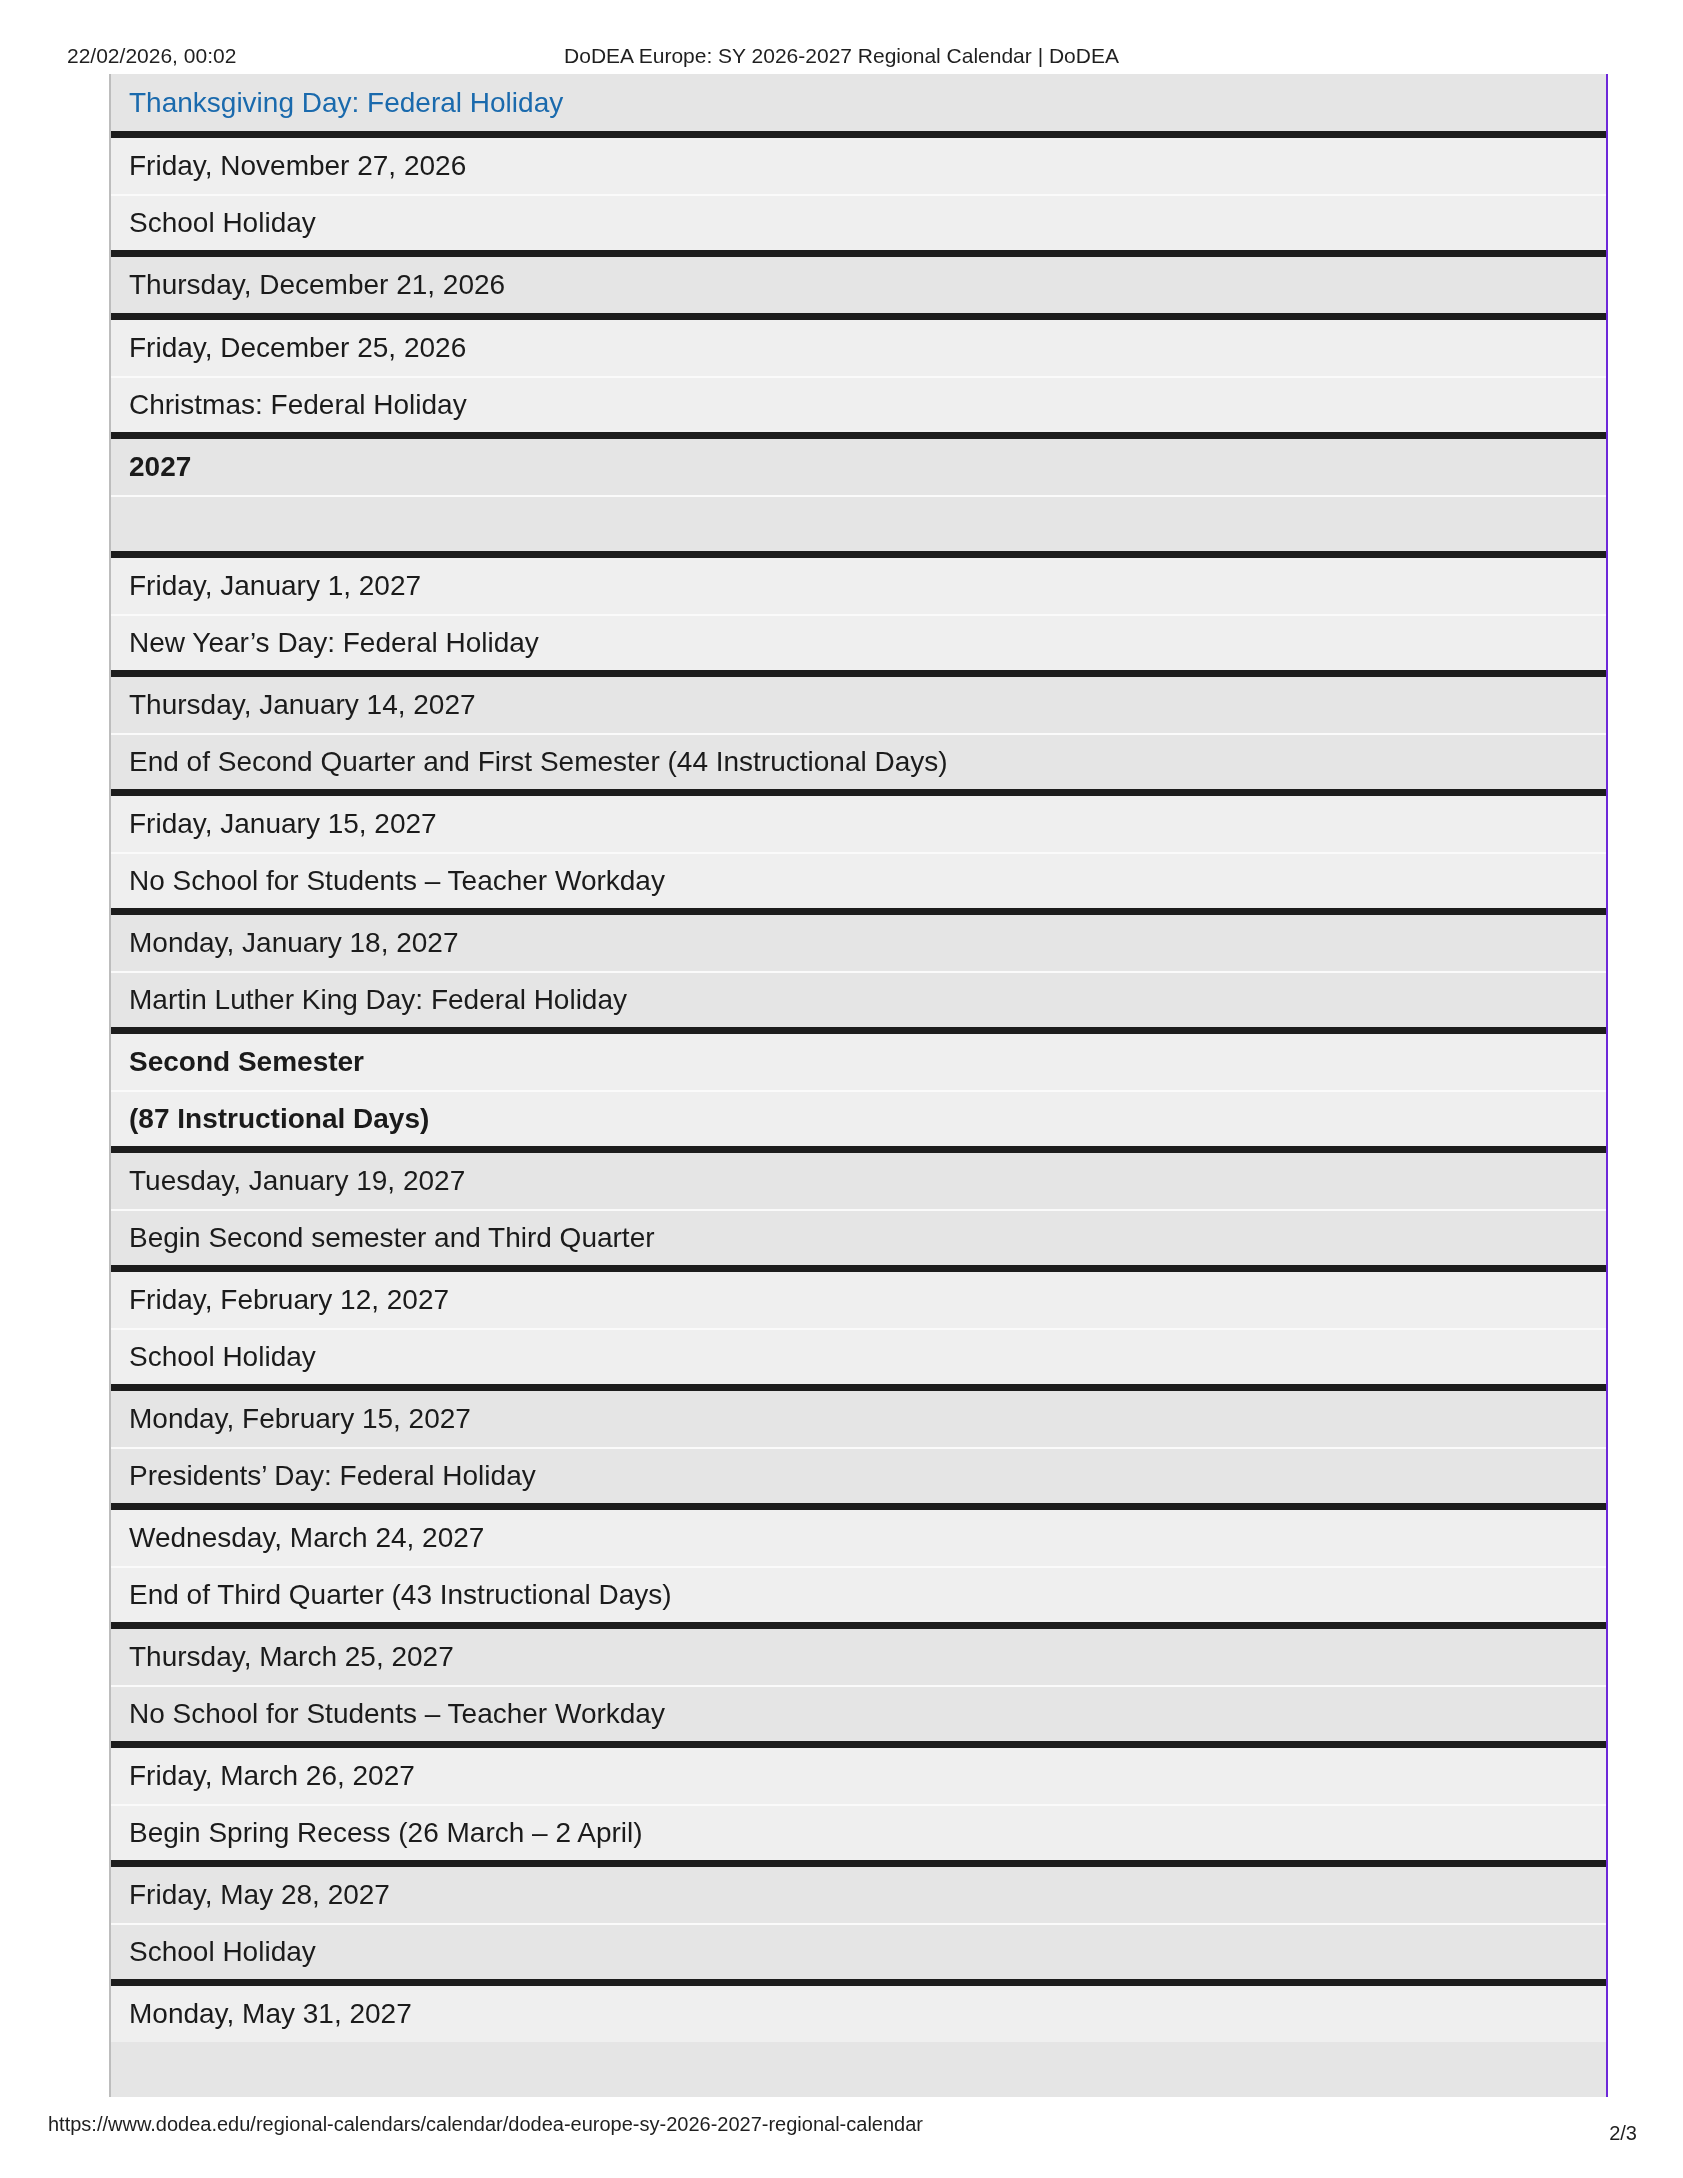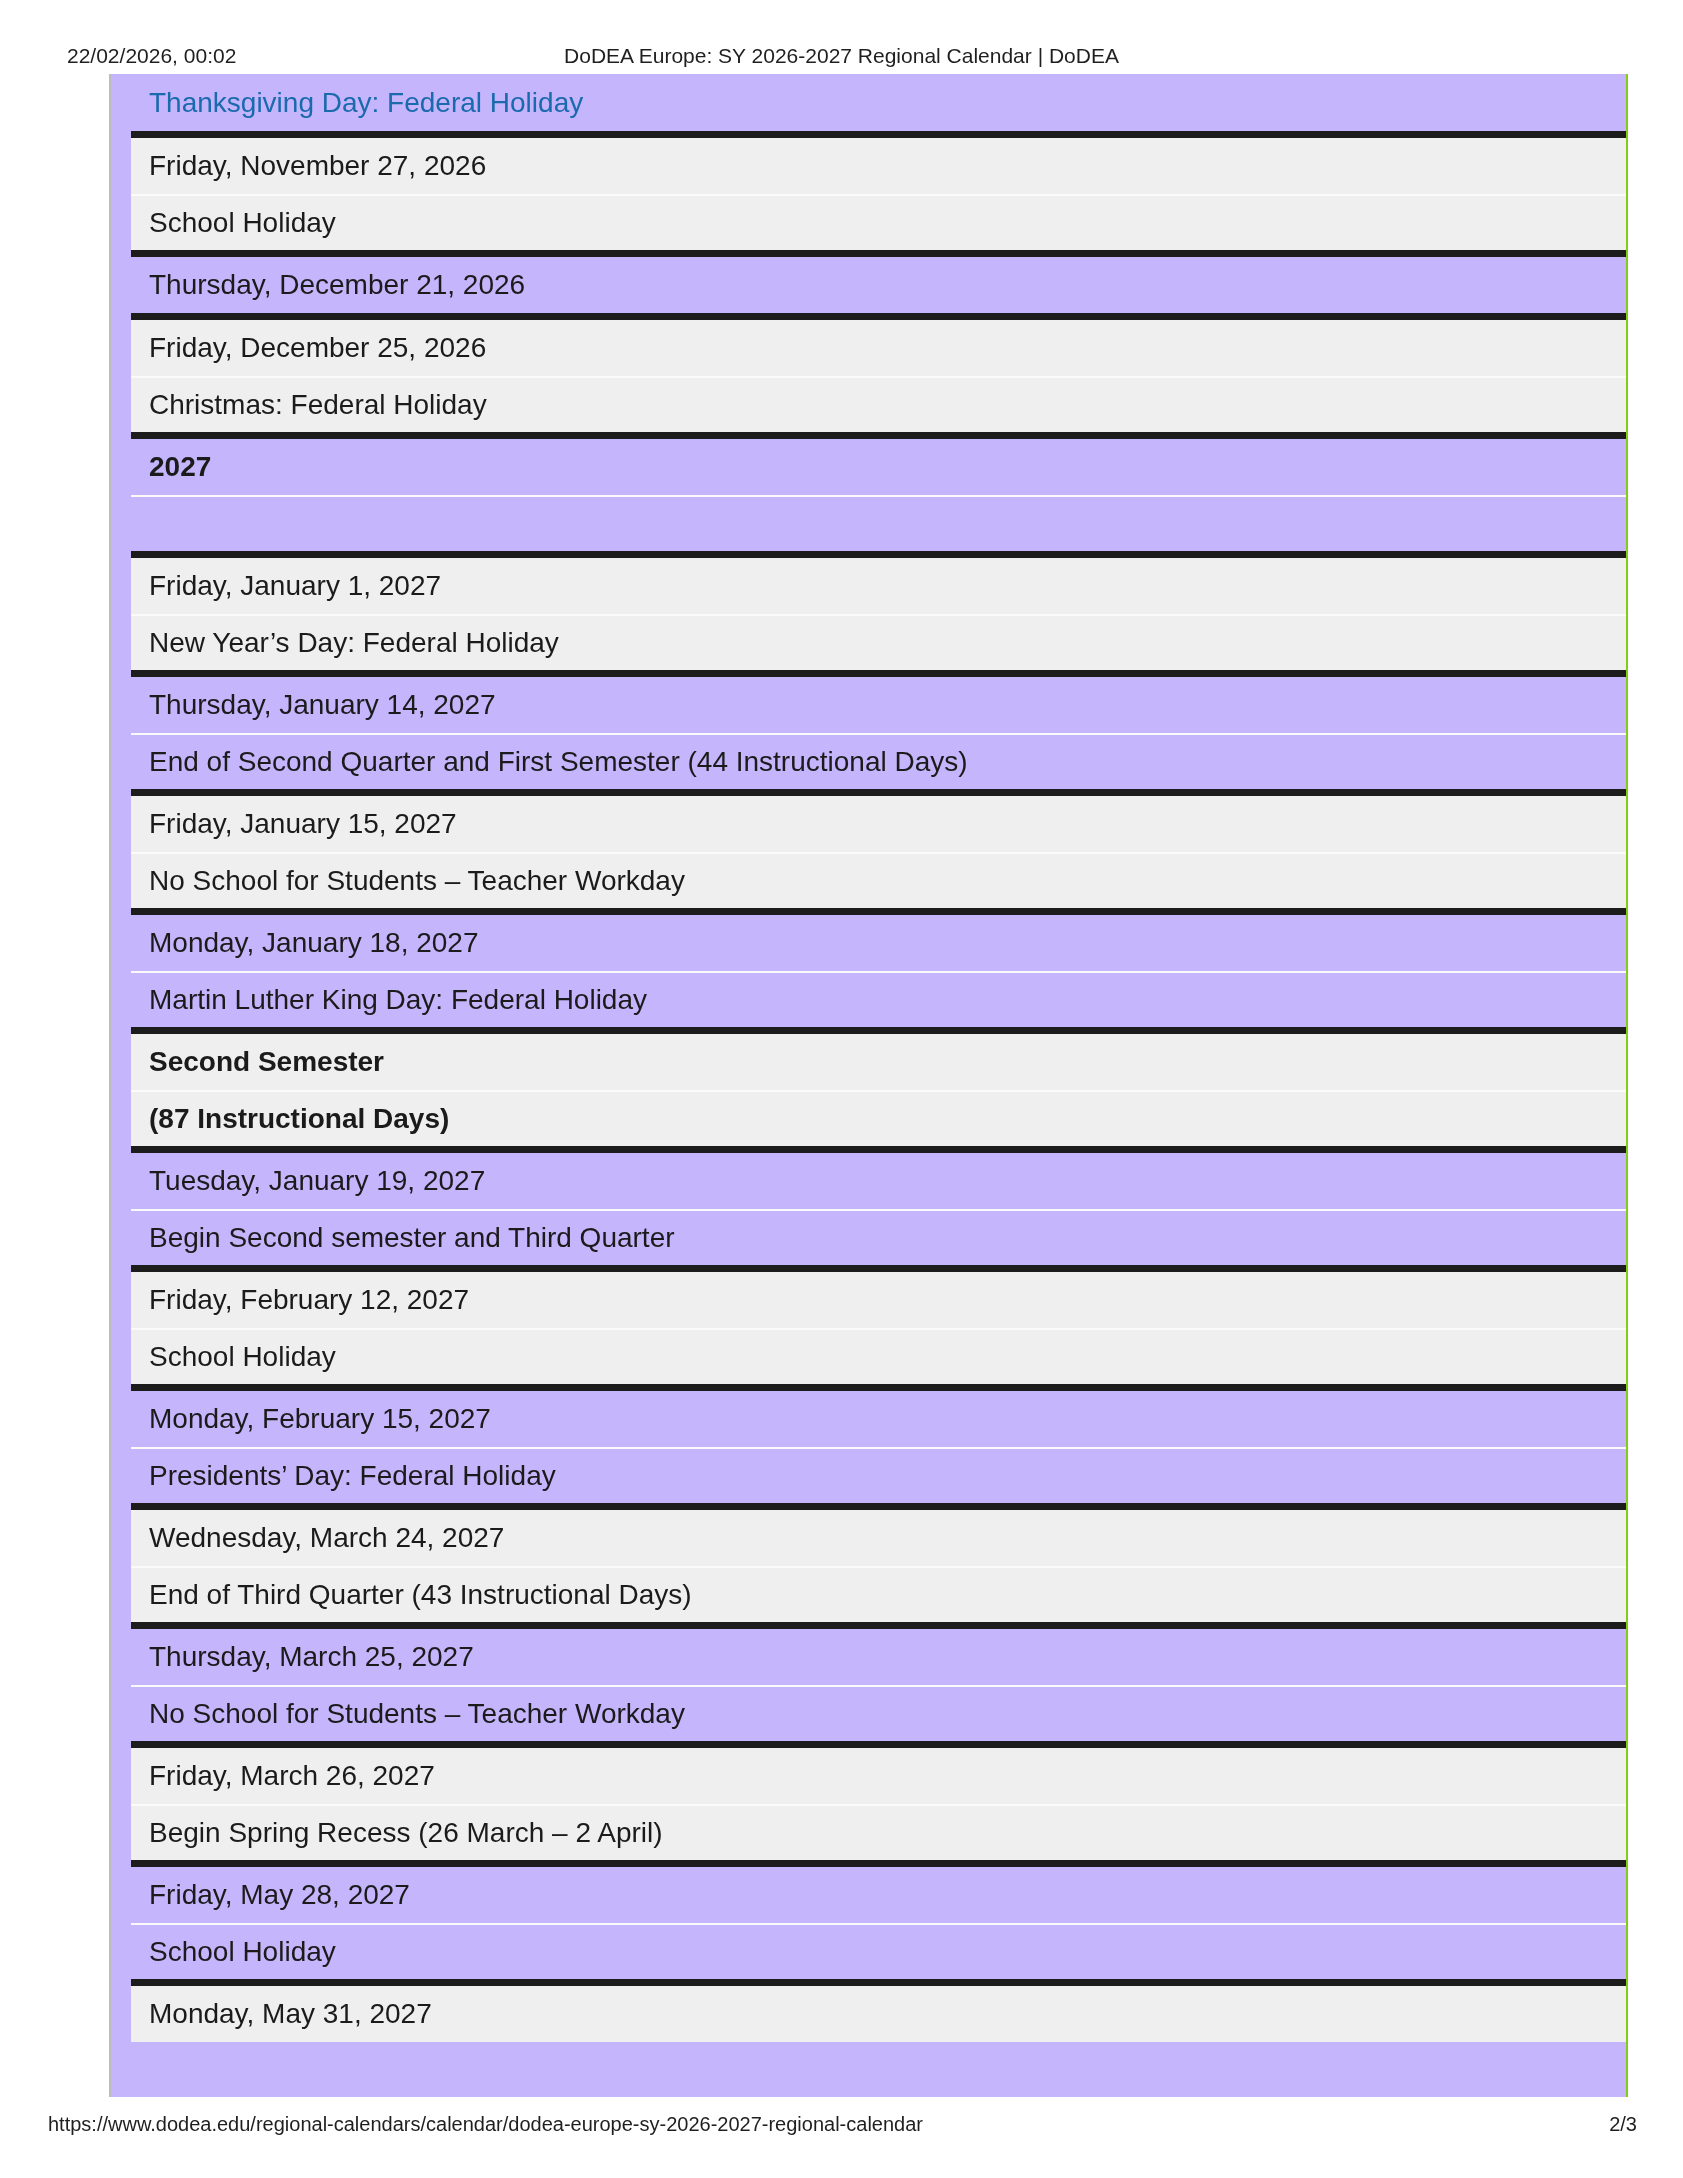--- a/index.html
+++ b/index.html
@@ -7,26 +7,26 @@
     width:1683px;height:2178px;position:relative;background:#ffffff;
     font-family:"Liberation Sans","DejaVu Sans",sans-serif;
     -webkit-font-smoothing:antialiased;overflow:hidden;
   }
   
   .print-header{position:absolute;top:44px;left:0;width:1355px;height:26px;}
   .print-datetime{position:absolute;left:67px;top:0;font-size:21px;color:#1f1f1f;white-space:nowrap;}
   .print-title{position:absolute;left:0;width:1683px;text-align:center;top:0;font-size:21px;color:#1f1f1f;}
   .print-footer{position:absolute;top:2113px;left:0;width:1683px;height:26px;font-size:20px;color:#1f1f1f;}
   .print-url{position:absolute;left:48px;top:0;white-space:nowrap;}
-  .page-indicator{position:absolute;right:46px;top:0;}
+  .page-indicator{position:absolute;right:46px;top:9px;}
   
   .calendar-table{
     position:absolute;left:109px;top:74px;width:1495px;height:2023px;
-    background:#c4b5fd;border-left:2px solid #bdbdbd;border-right:2px solid #84cc16;
-    overflow:hidden;box-sizing:content-box;padding-left:20px;
+    background:#e5e5e5;border-left:2px solid #bdbdbd;border-right:2px solid #6d28d9;
+    overflow:hidden;box-sizing:content-box;
   }
   .bar{height:7px;background:#1c1c1c;width:100%;}
   .row{
     height:56px;display:flex;align-items:center;box-sizing:border-box;
     padding-left:18px;font-size:28px;color:#1b1b1b;
   }
   .row.continued{height:57px;}
   .block .row + .row{border-top:2px solid #fafafa;}
   .block.gray .row{background:var(--alt-bg,#efefef);}
   .block.bold .row{font-weight:bold;}

